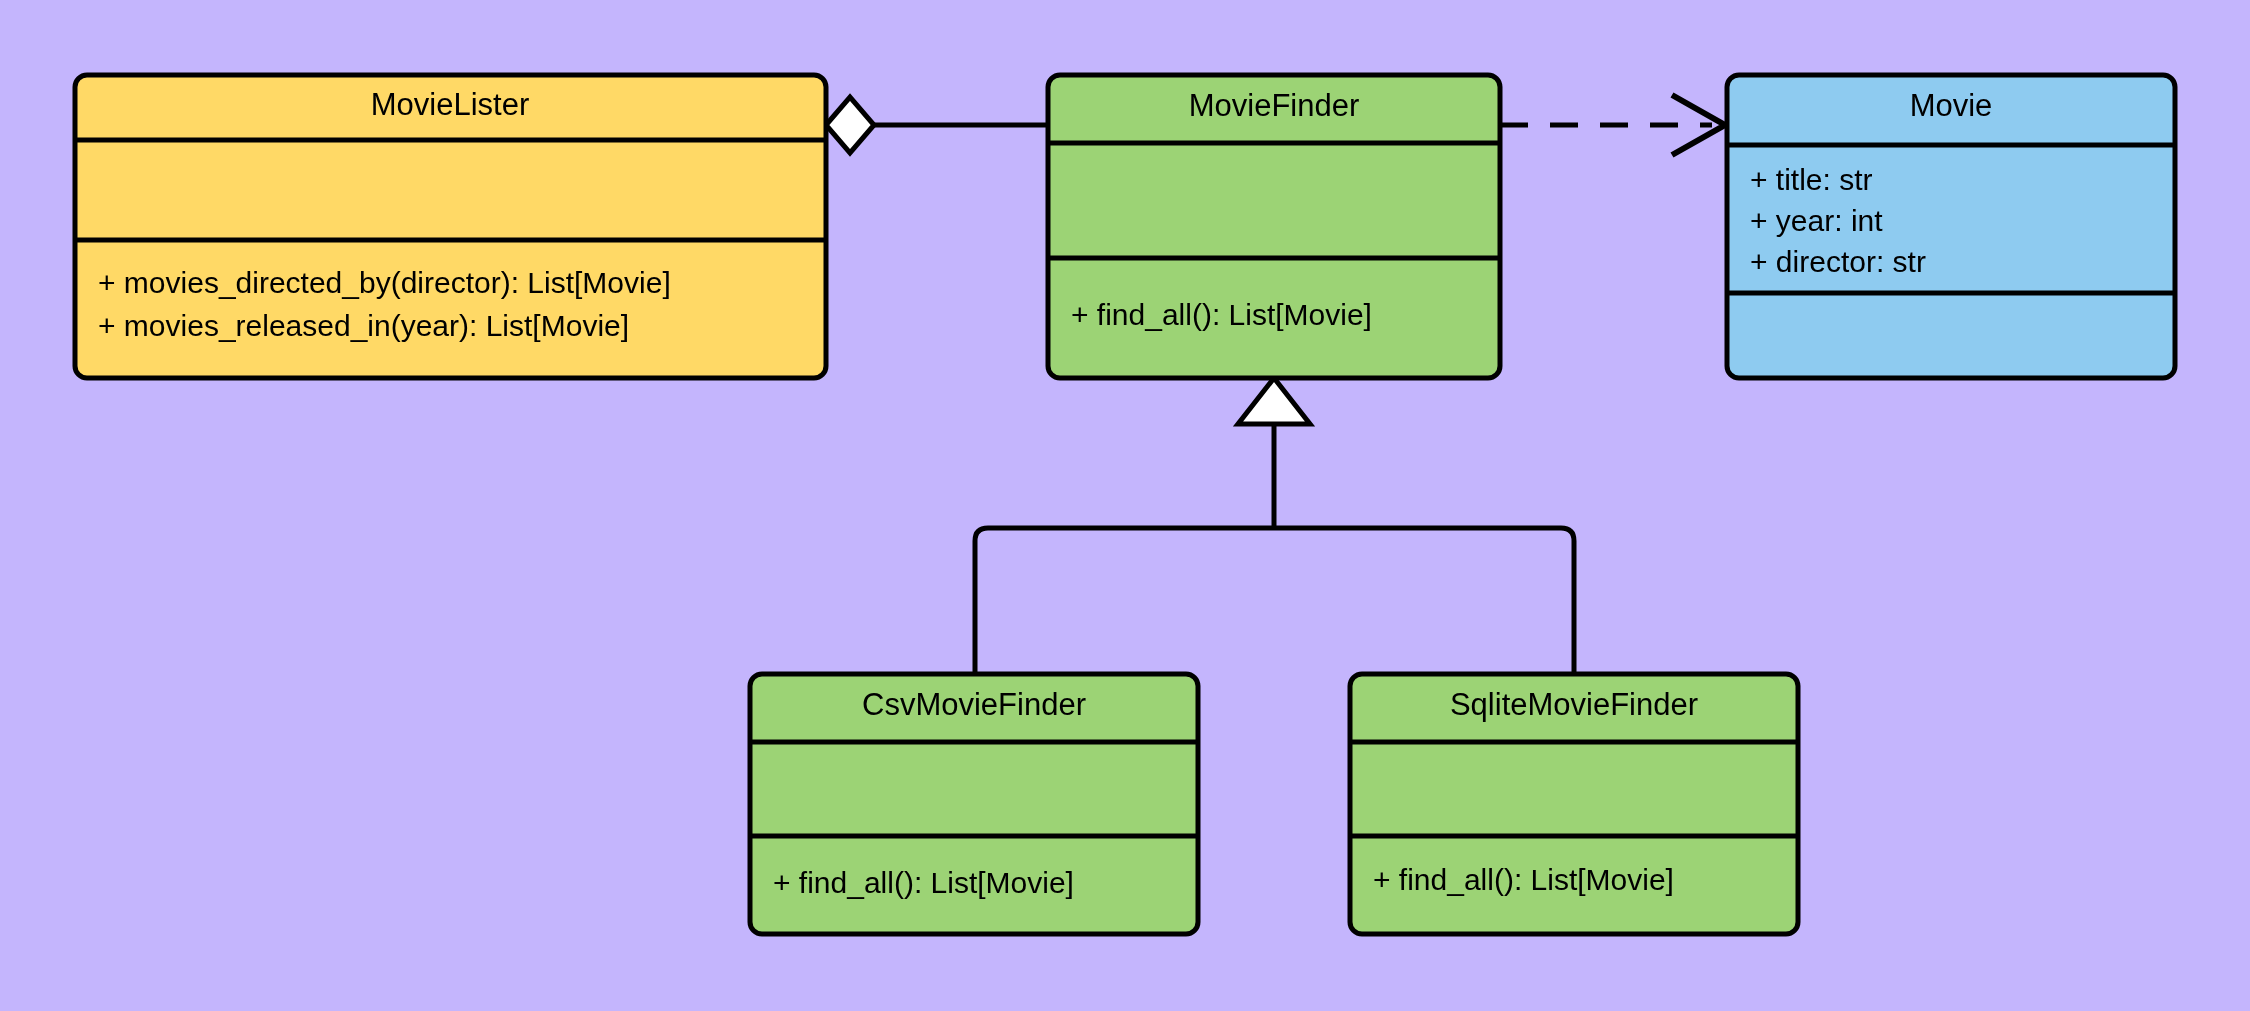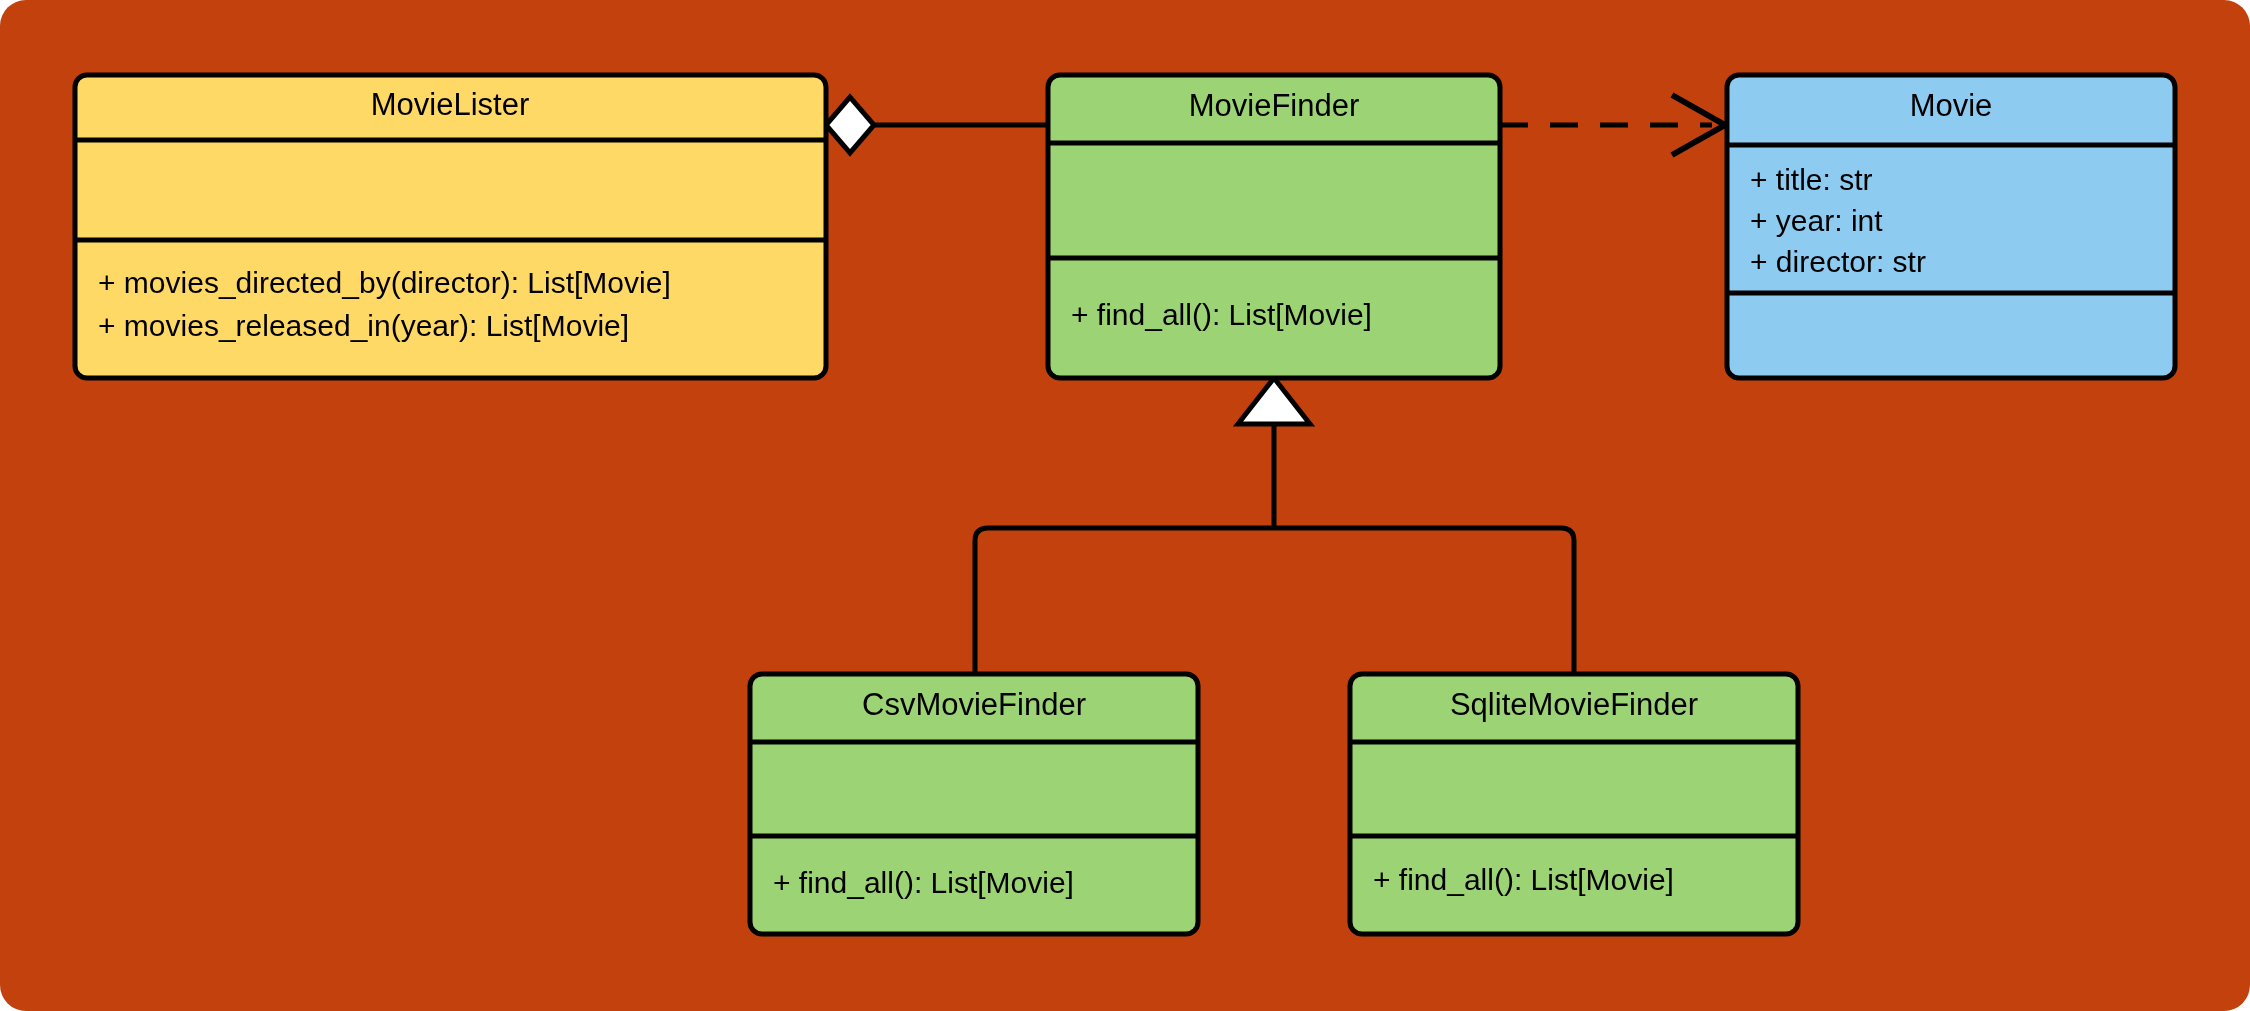--- a/index.html
+++ b/index.html
@@ -10,22 +10,21 @@
   body {
     width: 2250px;
     height: 1011px;
     overflow: hidden;
     font-family: "Liberation Sans", sans-serif;
   }
   #diagram-root {
     position: relative;
     width: 2250px;
     height: 1011px;
-    background: #c2410c;
-    border-radius: 26px;
+    background: #c4b5fd;
   }
   svg.uml-canvas {
     display: block;
     width: 2250px;
     height: 1011px;
   }
   .cls-box {
     stroke: #000000;
     stroke-width: 5;
   }

